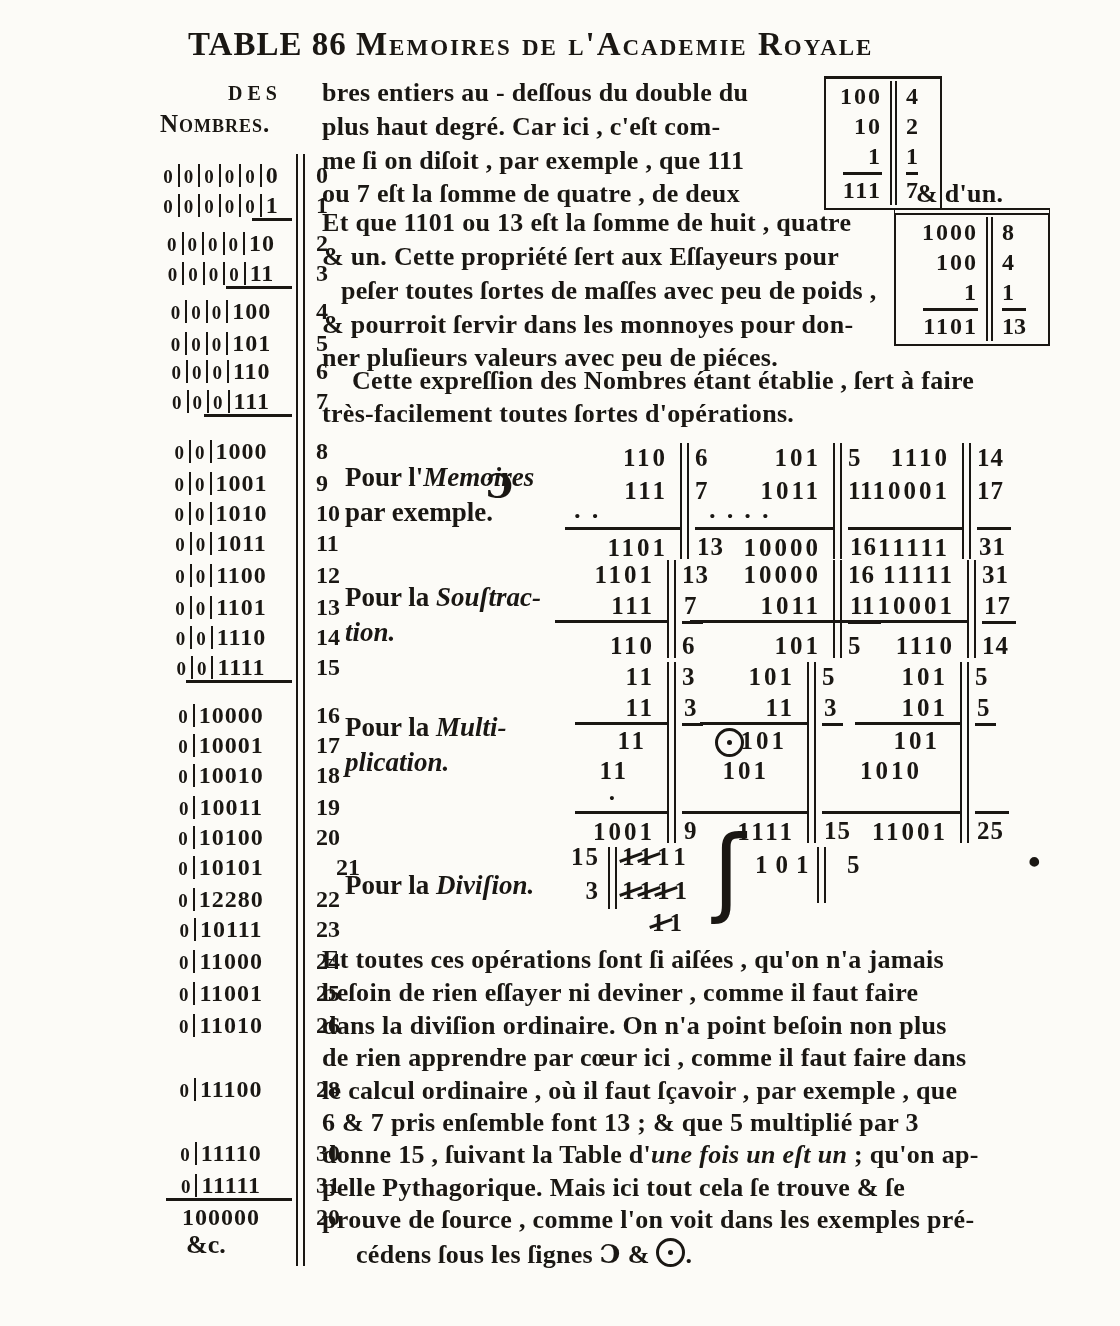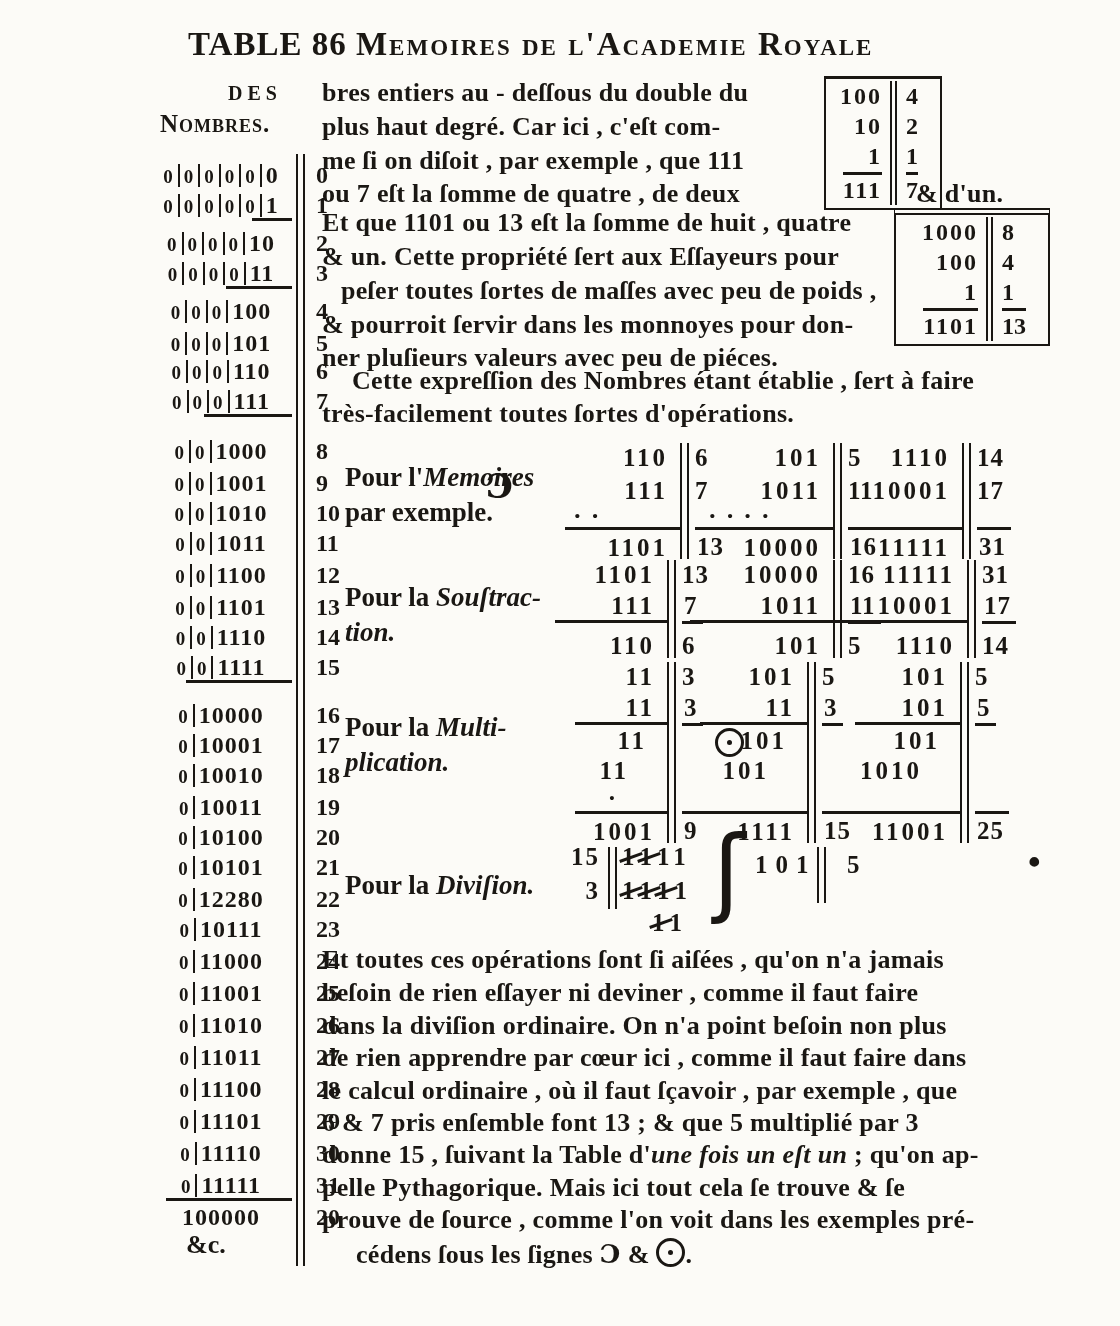--- a/index.html
+++ b/index.html
@@ -175,21 +175,21 @@
         <span class="bt-dec">18</span>
       </div>
       <div class="bt-row" style="top: 642px;">
         <span class="bt-bin"><span class="z">0</span><span class="vsep"></span><span>10011</span></span>
         <span class="bt-dec">19</span>
       </div>
       <div class="bt-row" style="top: 672px;">
         <span class="bt-bin"><span class="z">0</span><span class="vsep"></span><span>10100</span></span>
         <span class="bt-dec">20</span>
       </div>
-      <div class="bt-row" style="top: 702px;">
+      <div class="bt-row" style="top: 702px; gap: 20px;">
         <span class="bt-bin"><span class="z">0</span><span class="vsep"></span><span>10101</span></span>
         <span class="bt-dec">21</span>
       </div>
       <div class="bt-row" style="top: 734px;">
         <span class="bt-bin"><span class="z">0</span><span class="vsep"></span><span>12280</span></span>
         <span class="bt-dec">22</span>
       </div>
       <div class="bt-row" style="top: 764px;">
         <span class="bt-bin"><span class="z">0</span><span class="vsep"></span><span>10111</span></span>
         <span class="bt-dec">23</span>
@@ -199,31 +199,23 @@
         <span class="bt-dec">24</span>
       </div>
       <div class="bt-row" style="top: 828px;">
         <span class="bt-bin"><span class="z">0</span><span class="vsep"></span><span>11001</span></span>
         <span class="bt-dec">25</span>
       </div>
       <div class="bt-row" style="top: 860px;">
         <span class="bt-bin"><span class="z">0</span><span class="vsep"></span><span>11010</span></span>
         <span class="bt-dec">26</span>
       </div>
-      <div class="bt-row" style="top: 892px;">
-        <span class="bt-bin"><span class="z">0</span><span class="vsep"></span><span>11011</span></span>
-        <span class="bt-dec">27</span>
-      </div>
       <div class="bt-row" style="top: 924px;">
         <span class="bt-bin"><span class="z">0</span><span class="vsep"></span><span>11100</span></span>
         <span class="bt-dec">28</span>
-      </div>
-      <div class="bt-row" style="top: 956px;">
-        <span class="bt-bin"><span class="z">0</span><span class="vsep"></span><span>11101</span></span>
-        <span class="bt-dec">29</span>
       </div>
       <div class="bt-row" style="top: 988px;">
         <span class="bt-bin"><span class="z">0</span><span class="vsep"></span><span>11110</span></span>
         <span class="bt-dec">30</span>
       </div>
       <div class="bt-row" style="top: 1020px;">
         <span class="bt-bin"><span class="z">0</span><span class="vsep"></span><span>11111</span></span>
         <span class="bt-dec">31</span>
       </div>
       <div class="btrule" style="top: 1048px; width: 126px; left: 16px;"></div>

